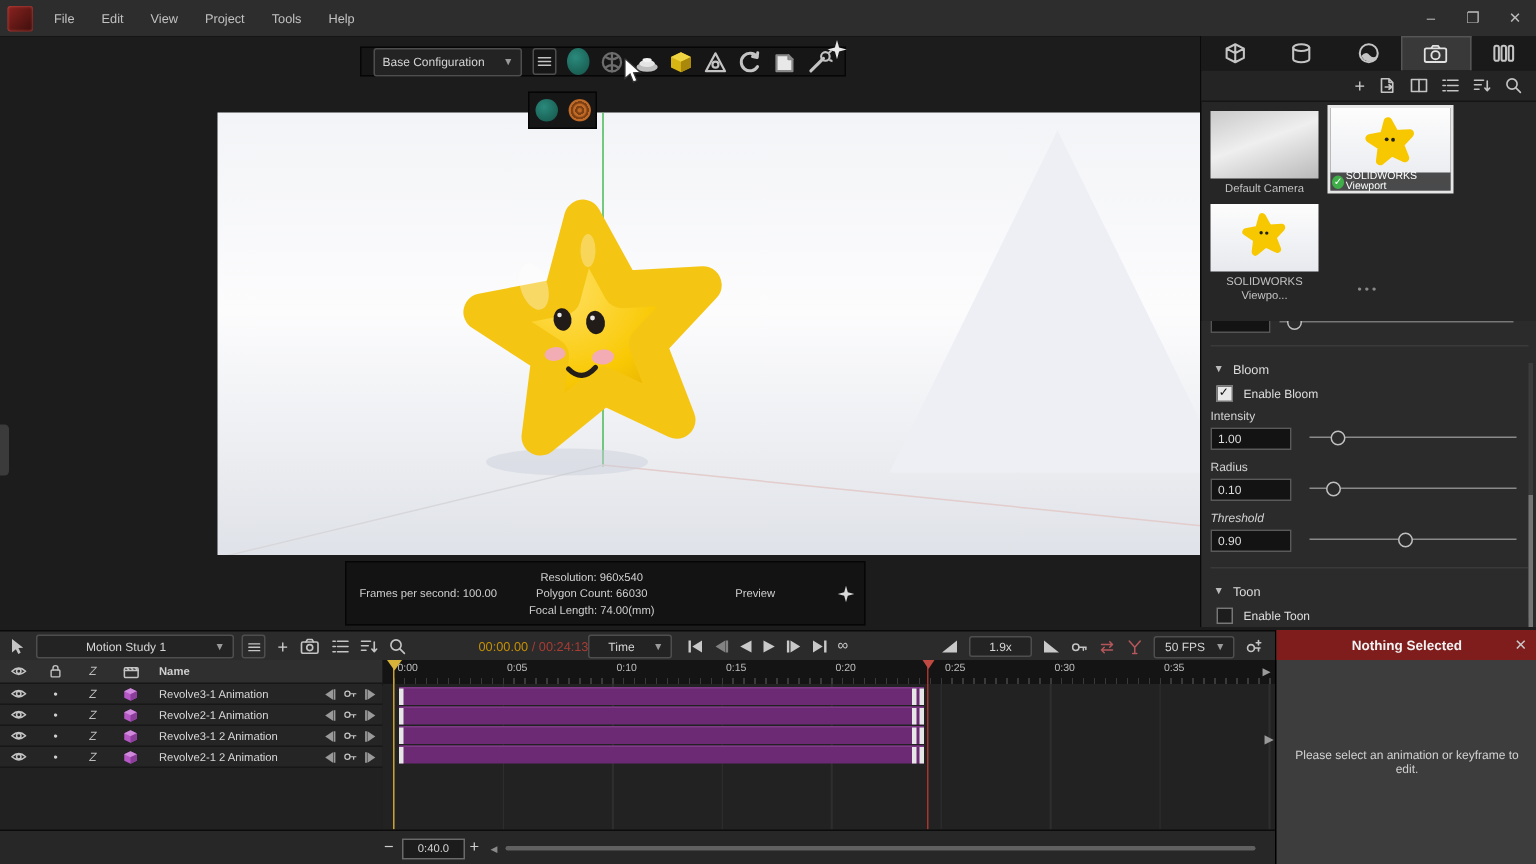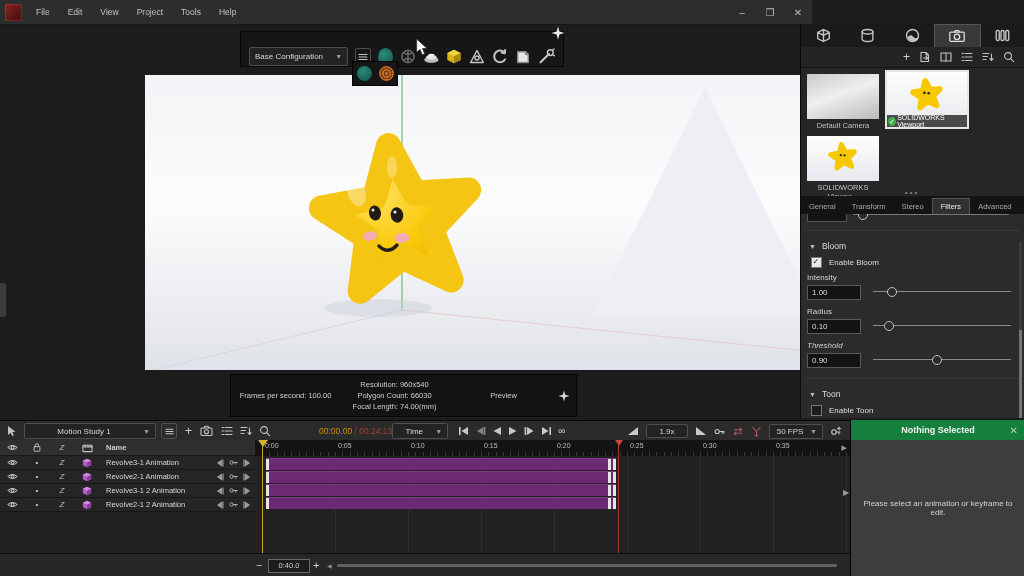--- a/index.html
+++ b/index.html
@@ -2,28 +2,28 @@
 <html><head>
 <meta charset="utf-8">
 <style>
   html,body{margin:0;padding:0;background:#000;}
   .stage{position:relative;width:1024px;height:576px;background:#1c1c1d;overflow:hidden;
          font-family:"Liberation Sans",sans-serif;color:#c9c9c9;font-size:8px;}
   .abs{position:absolute;}
   .ic{stroke:#c4c4c4;fill:none;stroke-width:1.1;stroke-linecap:round;stroke-linejoin:round;}
   .ibtn{display:flex;align-items:center;justify-content:center;cursor:default;}
   
-  .titlebar{left:0;top:0;width:812px;height:24px;background:#2d2d2e;border-bottom:1px solid #151515;
+  .titlebar{left:0;top:0;width:1024px;height:24px;background:#2d2d2e;border-bottom:1px solid #151515;
             display:flex;align-items:center;}
   .menu-item{padding:0 9px;font-size:8.5px;color:#c2c2c2;}
   .win-title{position:absolute;left:0;right:0;text-align:center;color:#b5b5b5;font-size:8.5px;pointer-events:none;}
   .winbtn{width:28px;height:24px;display:flex;align-items:center;justify-content:center;color:#bbb;font-size:10px;}
   
-  .main-toolbar{left:240px;top:31px;width:324px;height:36px;background:#161617;border:1px solid #060606;
-                display:flex;align-items:flex-end;gap:7px;padding:0 8px;box-sizing:border-box;}
+  .main-toolbar{left:240px;top:31px;width:324px;height:20px;background:#161617;border:1px solid #060606;
+                display:flex;align-items:flex-start;gap:7px;padding:0 8px;box-sizing:border-box;}
   .select-box{background:#232324;border:1px solid #4e4e4e;border-radius:2px;height:17px;display:flex;
               align-items:center;justify-content:space-between;padding:0 5px;color:#d5d5d5;font-size:8px;}
   .caret{color:#9a9a9a;font-size:7px;margin-left:5px;}
   
   .viewport{left:145px;top:75px;width:730px;height:295px;background:linear-gradient(#f3f4f7 0%,#fcfcfd 45%,#e9ebef 82%,#dfe2e8 100%);}
   
   .infobar{left:230px;top:374px;width:345px;height:41px;background:rgba(18,18,18,.92);border:1px solid #060606;
            display:flex;align-items:center;color:#cfcfcf;}
   .infobar .col{flex:1;text-align:center;font-size:7.5px;line-height:11px;}
   
@@ -57,21 +57,21 @@
   .tl-name{flex:1;color:#d8d8d8;font-size:7.5px;padding-left:6px;}
   .tl-ruler{left:255px;top:440px;width:595px;height:16px;background:#141415;border-bottom:1px solid #000;}
   .tick-label{position:absolute;top:2px;font-size:7px;color:#bdbdbd;}
   .tl-tracks{left:255px;top:456px;width:595px;height:97px;background:#222223;}
   .bar{position:absolute;left:11px;width:350px;height:11px;background:#6d2a74;border-top:1px solid #7e3a86;}
   .bar .cap{position:absolute;top:0;bottom:0;width:3px;background:#e6e6e6;}
   .tl-bottom{left:0;top:553px;width:850px;height:23px;background:#272728;border-top:1px solid #0c0c0c;}
   .mini-btn{position:absolute;color:#cfcfcf;font-size:11px;line-height:10px;}
   
   .inspector{left:850px;top:420px;width:174px;height:156px;background:#3d3d3e;border-left:1px solid #000;}
-  .inspector-head{height:20px;background:#15803d;display:flex;align-items:center;justify-content:center;position:relative;}
+  .inspector-head{height:20px;background:#7f1d1d;display:flex;align-items:center;justify-content:center;position:relative;}
   .transport{display:flex;align-items:center;gap:6px;}
 </style>
 </head>
 <body>
 
 <div class="stage">
 
   <div class="abs titlebar">
     <div style="width:17px;height:17px;margin:0 5px;border-radius:2px;background:linear-gradient(135deg,#8a2320,#3c0e0c);box-shadow:inset 0 0 2px #d4524b;"></div>
     <div class="menu-item">File</div>
@@ -263,27 +263,20 @@
       <svg width="30" height="30" viewBox="-12 -12 24 24" style="position:absolute;left:21px;top:6px;">
         <path d="M-1.22,-9.93 L2.13,-3.85 L9.06,-4.23 L4.32,0.84 L6.82,7.31 L0.54,4.37 L-4.85,8.75 L-3.99,1.86 L-9.82,-1.91 L-3.0,-3.22 Z" fill="#f7c800" stroke="#f7c800" stroke-width="4" stroke-linejoin="round"></path>
         <circle cx="-1.8" cy="-1.5" r="0.9" fill="#222"></circle>
           <circle cx="1.2" cy="-1.3" r="0.9" fill="#222"></circle>
       </svg>
     </div>
     <div class="thumb-label" style="left:6px;top:159px;width:72px;">SOLIDWORKS Viewpo...</div>
 
     <div class="abs" style="left:104px;top:164px;color:#888;font-size:8px;letter-spacing:2px;">•••</div>
 
-    <div class="prop-tabs">
-      <div class="prop-tab">General</div>
-      <div class="prop-tab">Transform</div>
-      <div class="prop-tab">Stereo</div>
-      <div class="prop-tab active">Filters</div>
-      <div class="prop-tab">Advanced</div>
-    </div>
 
     <div class="abs" style="left:0;top:190px;width:224px;height:204px;background:#2b2b2c;overflow:hidden;">
 
       <div style="position:absolute;left:6px;top:-6px;width:38px;height:12px;border:1px solid #555;background:#131314;"></div>
       <div style="position:absolute;left:52px;right:16px;top:0;height:1px;background:#777;">
           <span class="knob" style="left:6%;"></span>
         </div>
       <div class="divider" style="margin-top:16px;"></div>
 
       <div class="sec-head">

